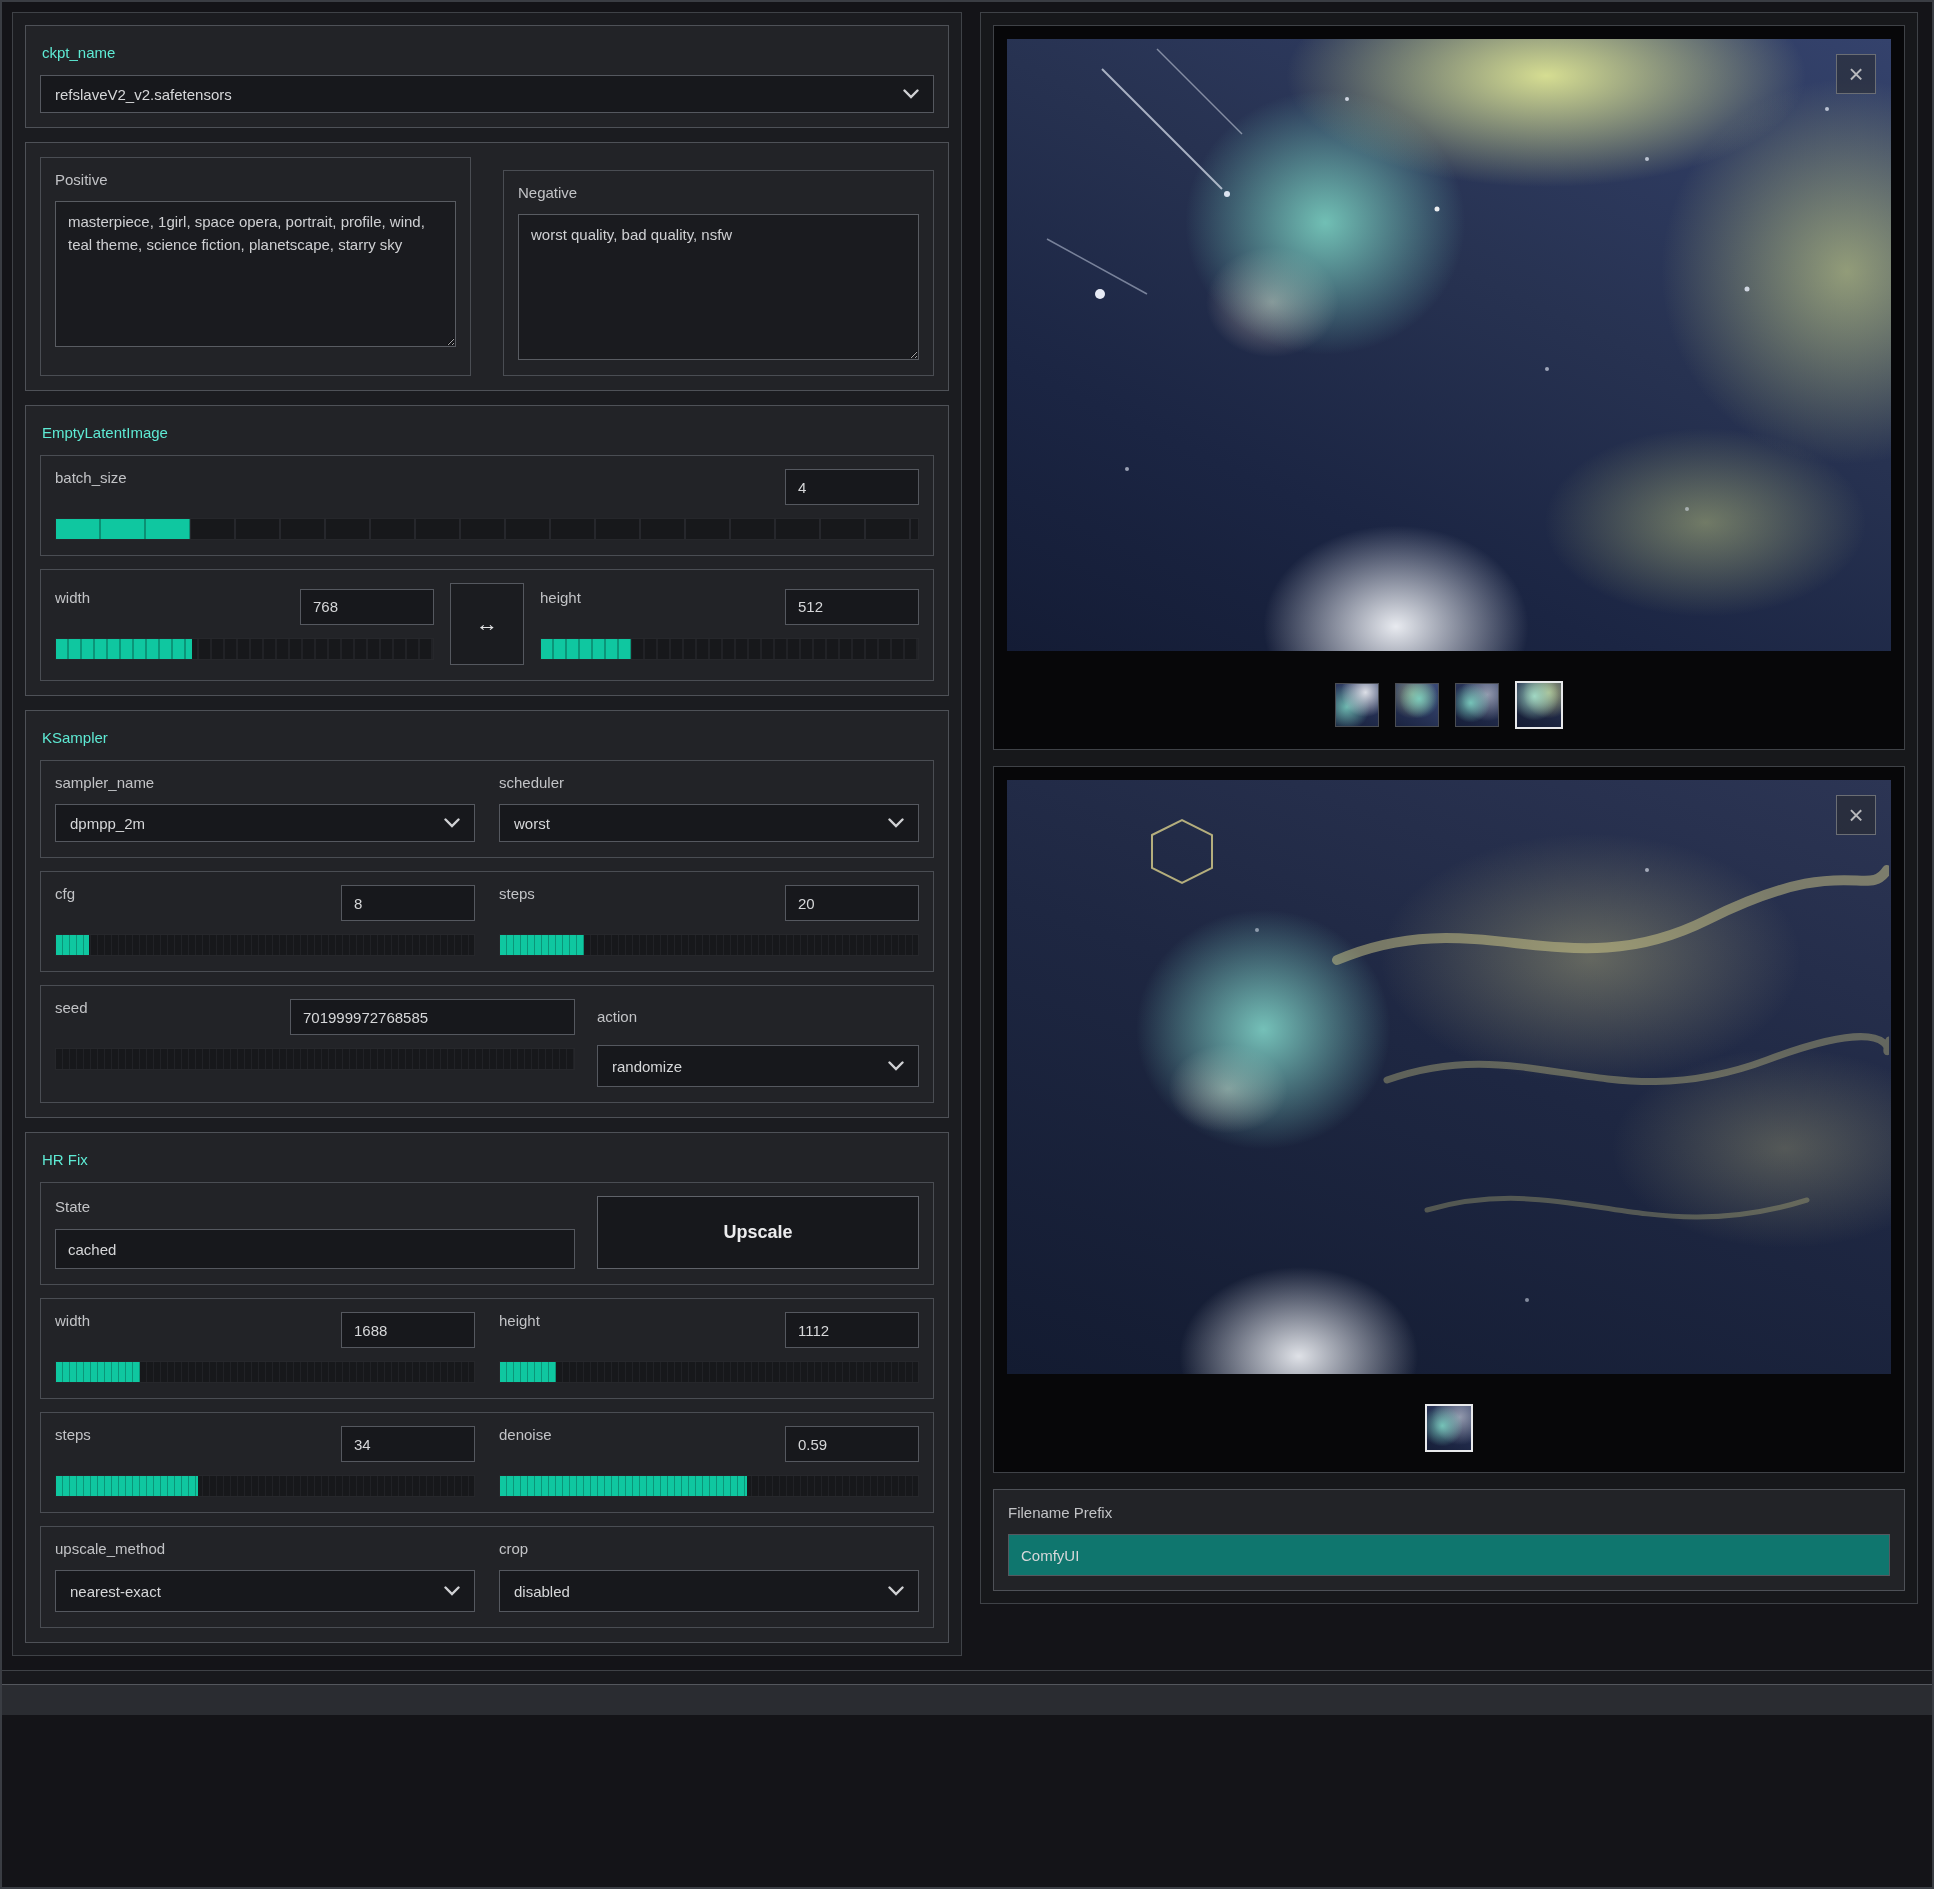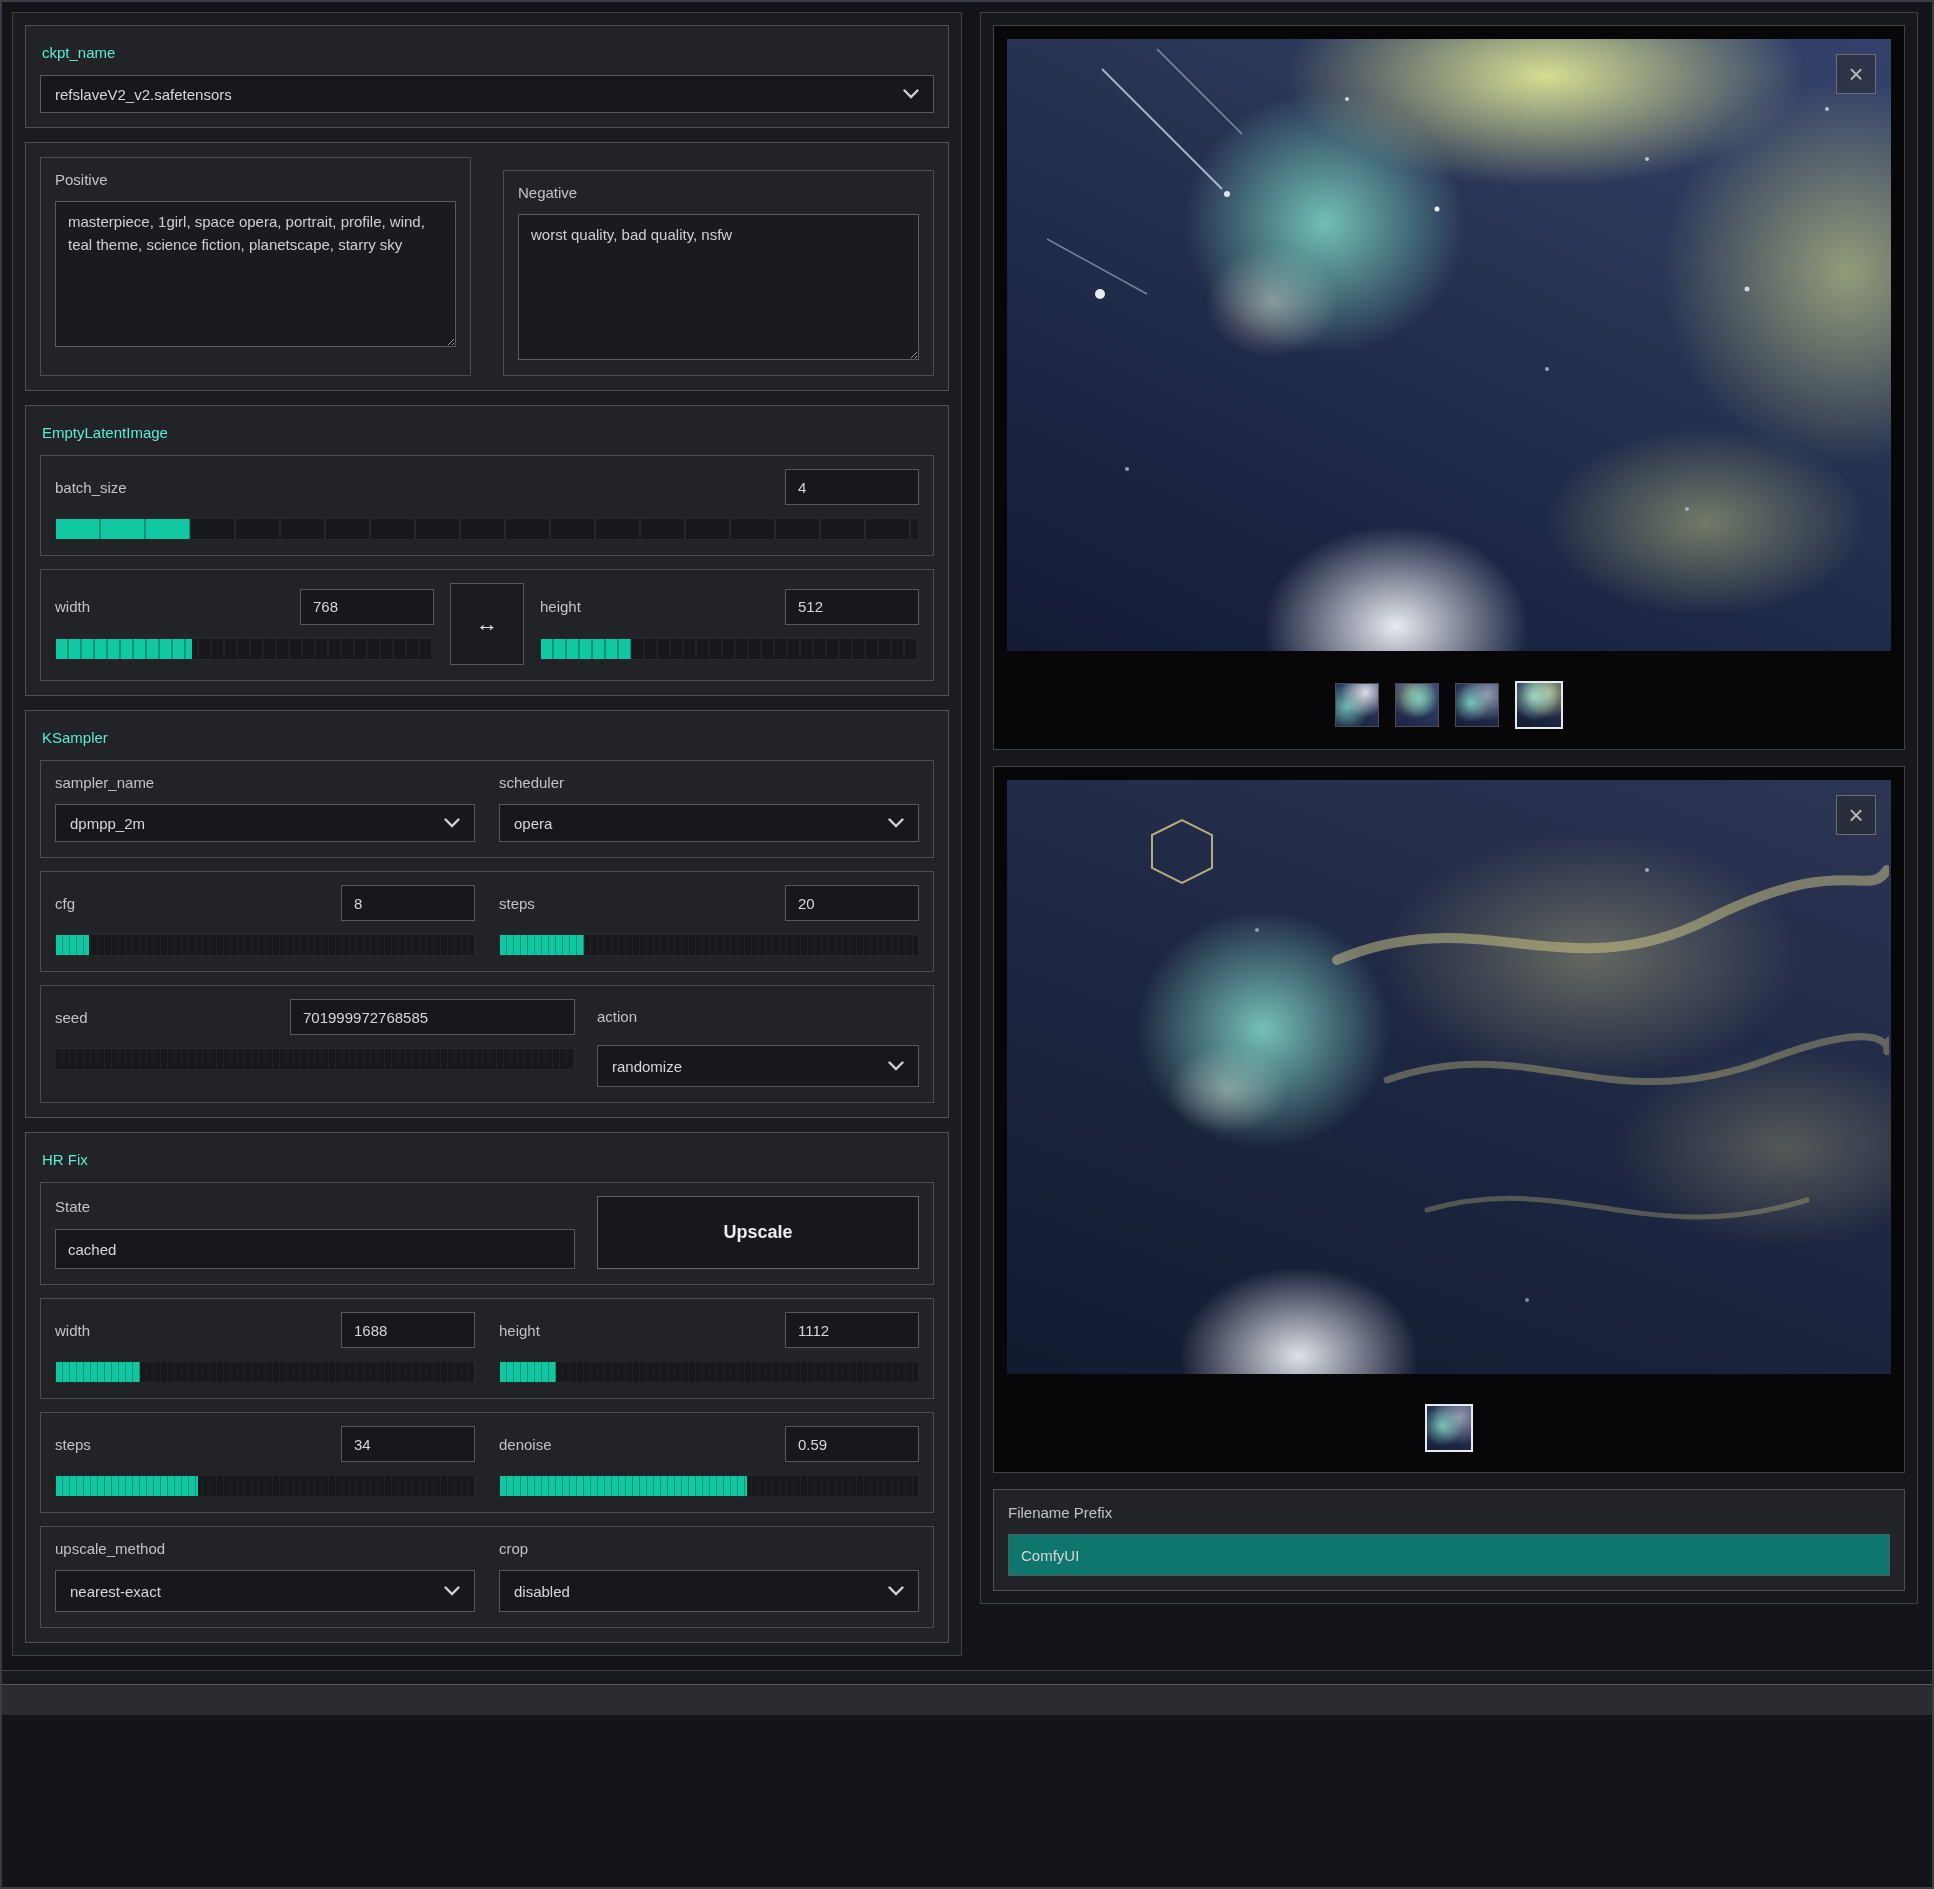--- a/index.html
+++ b/index.html
@@ -16,21 +16,21 @@
   .sub-box + .sub-box{margin-top:13px;}
   .lbl{font-size:15px;color:#c2c3c6;}
   .selectbox{margin-top:13px;height:38px;background:#17181c;border:1px solid #55585f;display:flex;align-items:center;justify-content:space-between;padding:0 14px;cursor:pointer;}
   .selectbox .sel-val{font-size:15px;color:#d6d7d9;}
   .chev{flex:0 0 auto;margin-left:10px;}
   .txt-input{background:#17181c;border:1px solid #55585f;color:#d6d7d9;font-size:15px;height:36px;padding:0 12px;font-family:inherit;}
   .val-input{width:134px;}
   textarea.prompt{display:block;width:100%;height:146px;margin-top:13px;background:#1a1b1f;border:1px solid #595c62;color:#cfd0d3;font-size:15px;line-height:1.5;padding:9px 12px;font-family:inherit;resize:both;}
   .prompt-row{display:flex;gap:32px;}
   .prompt-half{flex:1;}
-  .param-head{display:flex;align-items:center;justify-content:space-between;margin-bottom:13px;}
+  .param-head{display:flex;justify-content:space-between;margin-bottom:13px;}
   .slider{height:22px;background:#17181b;border:1px solid #26272b;position:relative;overflow:hidden;background-image:repeating-linear-gradient(90deg,transparent 0 6px,#212226 6px 7px);}
   .slider.seg-mid{background-image:repeating-linear-gradient(90deg,transparent 0 11px,#212226 11px 13px);}
   .slider.seg-big{background-image:repeating-linear-gradient(90deg,transparent 0 43px,#26272c 43px 45px);}
   .slider-fill{position:absolute;left:0;top:0;bottom:0;background-color:#0fc7a0;background-image:repeating-linear-gradient(90deg,transparent 0 6px,rgba(0,0,0,.25) 6px 7px);}
   .seg-mid .slider-fill{background-image:repeating-linear-gradient(90deg,transparent 0 11px,rgba(0,0,0,.25) 11px 13px);}
   .seg-big .slider-fill{background-image:repeating-linear-gradient(90deg,transparent 0 43px,rgba(0,0,0,.28) 43px 45px);}
   .wh-row{display:flex;align-items:center;gap:16px;}
   .wh-half{flex:1;}
   .swap-btn{flex:0 0 74px;height:82px;border:1px solid #55585f;background:#1b1c20;color:#e4e5e7;font-size:22px;display:flex;align-items:center;justify-content:center;cursor:pointer;}
   .two-col{display:flex;gap:24px;}
@@ -157,21 +157,21 @@
               <div class="selectbox">
                 <span class="sel-val">dpmpp_2m</span>
                 <svg class="chev" width="16" height="10" viewBox="0 0 16 10">
                     <path d="M1.5 1.5 L8 8 L14.5 1.5" stroke="#d0d1d4" stroke-width="2.4" fill="none" stroke-linecap="round"></path>
                   </svg>
               </div>
             </div>
             <div class="half">
               <div class="lbl">scheduler</div>
               <div class="selectbox">
-                <span class="sel-val">opera</span>
+                <span class="sel-val">worst</span>
                 <svg class="chev" width="16" height="10" viewBox="0 0 16 10">
                     <path d="M1.5 1.5 L8 8 L14.5 1.5" stroke="#d0d1d4" stroke-width="2.4" fill="none" stroke-linecap="round"></path>
                   </svg>
               </div>
             </div>
           </div>
         </div>
 
         <div class="sub-box">
           <div class="two-col">

